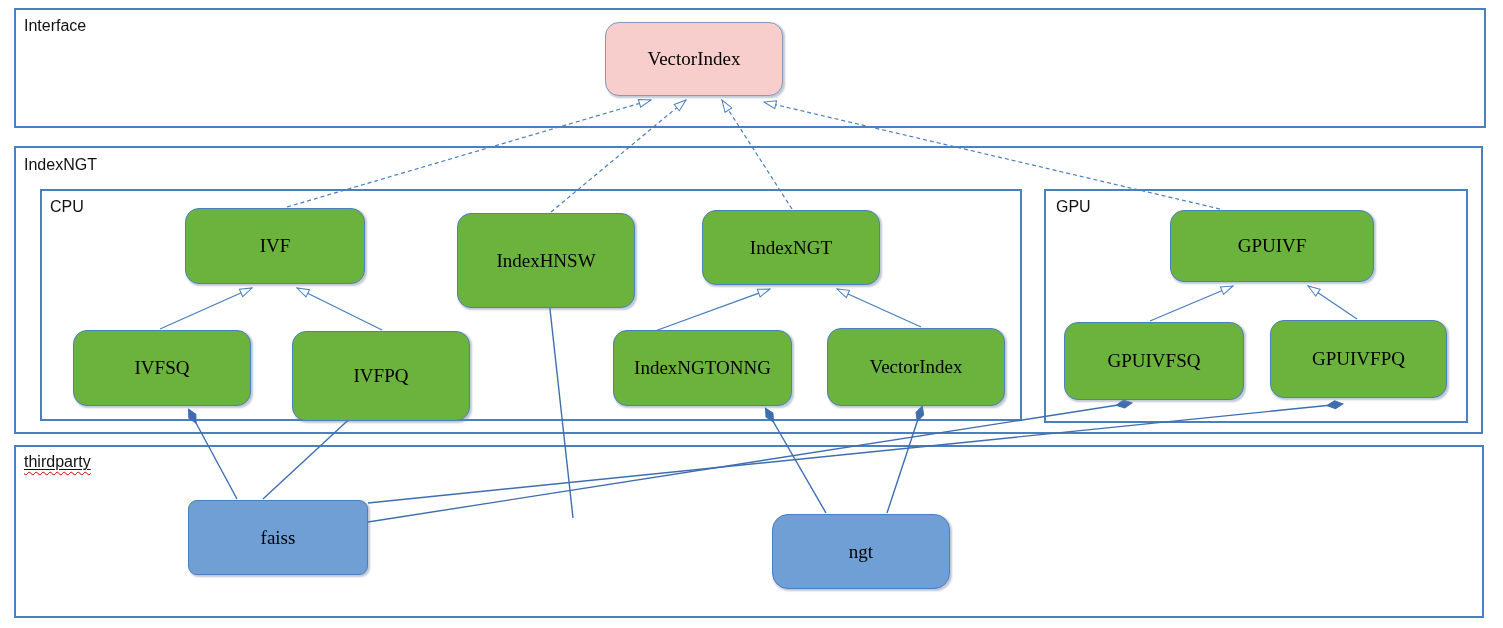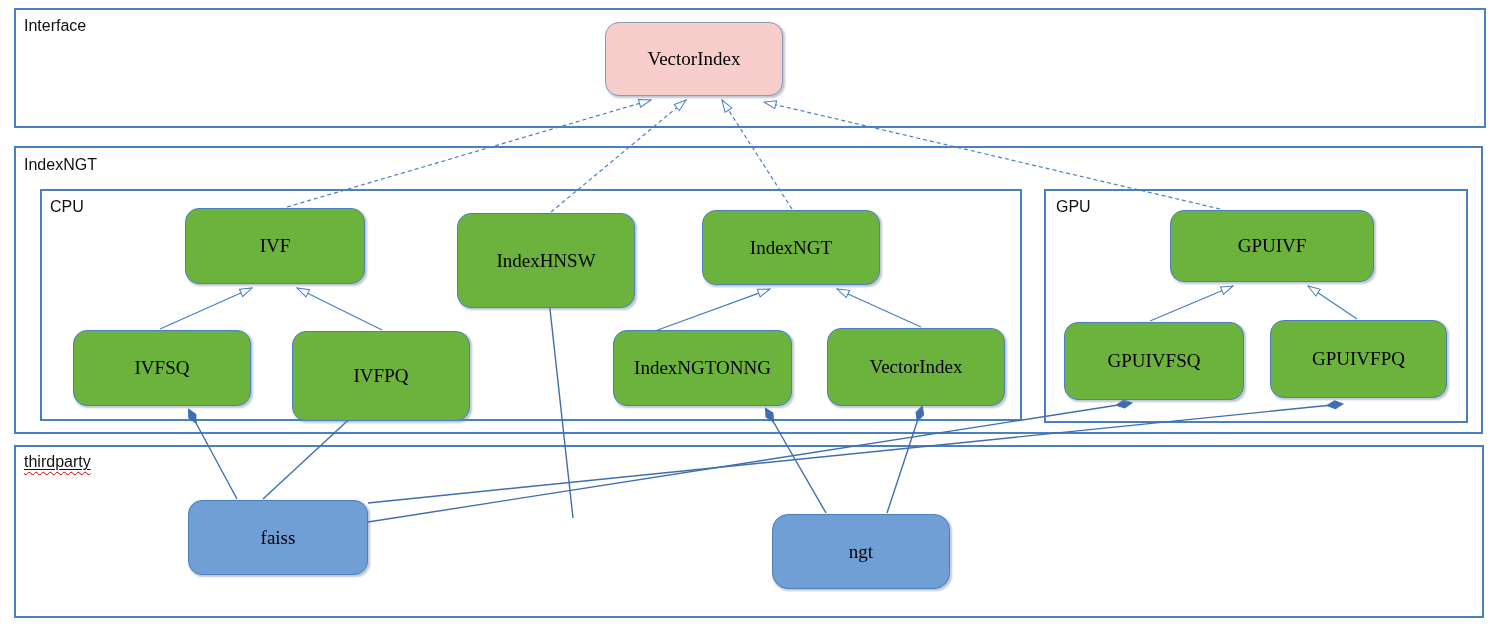--- a/index.html
+++ b/index.html
@@ -81,16 +81,16 @@
   <div class="node green" style="left:702px;top:210px;width:178px;height:75px;">IndexNGT</div>
   <div class="node green" style="left:73px;top:330px;width:178px;height:76px;">IVFSQ</div>
   <div class="node green" style="left:292px;top:331px;width:178px;height:90px;">IVFPQ</div>
   <div class="node green" style="left:613px;top:330px;width:179px;height:76px;">IndexNGTONNG</div>
   <div class="node green" style="left:827px;top:328px;width:178px;height:78px;">VectorIndex</div>
 
   <div class="node green" style="left:1170px;top:210px;width:204px;height:72px;">GPUIVF</div>
   <div class="node green" style="left:1064px;top:322px;width:180px;height:78px;">GPUIVFSQ</div>
   <div class="node green" style="left:1270px;top:320px;width:177px;height:78px;">GPUIVFPQ</div>
 
-  <div class="node blue" style="left:188px;top:500px;width:180px;height:75px;">faiss</div>
+  <div class="node blue" style="left:188px;top:500px;width:180px;height:75px;border-radius:9px;">faiss</div>
   <div class="node blue" style="left:772px;top:514px;width:178px;height:75px;border-radius:16px;">ngt</div>
 
 </div>
 
 </body></html>

